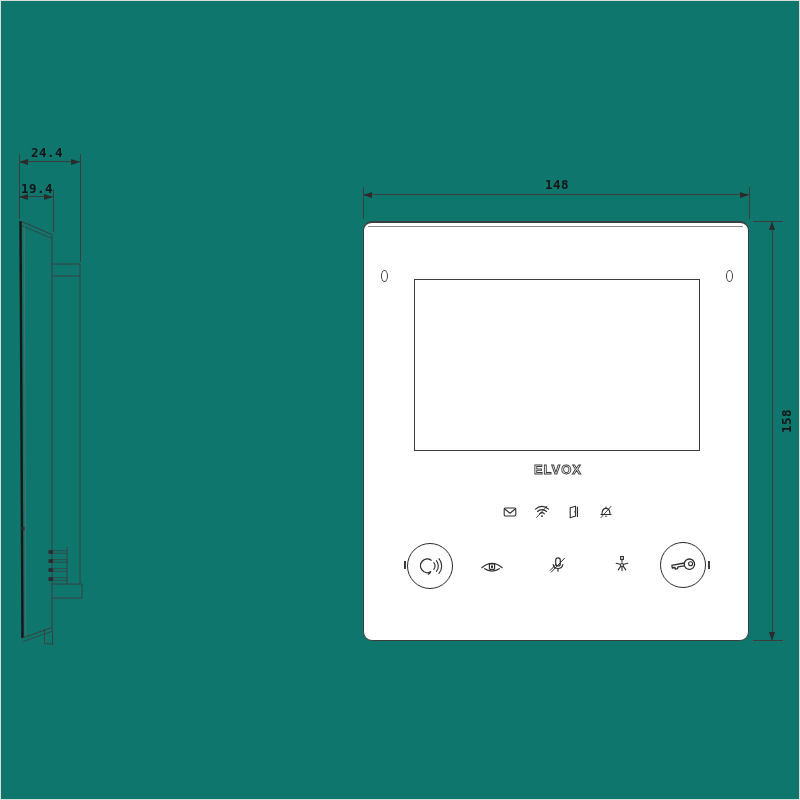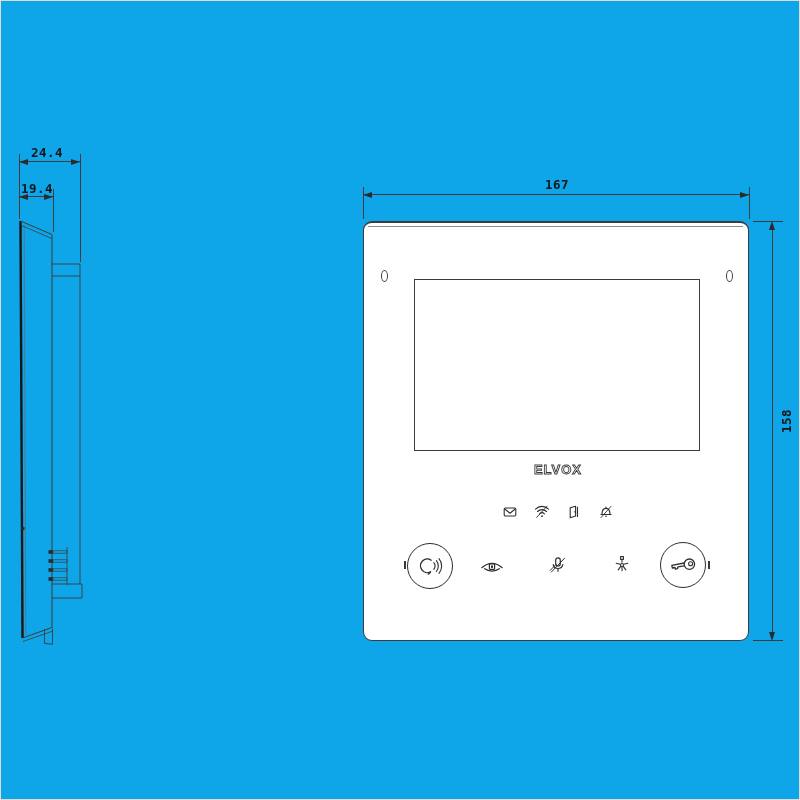--- a/index.html
+++ b/index.html
@@ -1,18 +1,18 @@
 <!DOCTYPE html>
 <html><head>
 <meta charset="utf-8">
 <style>
   * { margin:0; padding:0; box-sizing:border-box; }
   html,body { background:#fff; }
   .canvas {
-    position:relative; width:800px; height:800px; background:#0ea5e9;
+    position:relative; width:800px; height:800px; background:#0f766e;
     border:1px solid #dcdcdc; overflow:hidden;
     font-family:"DejaVu Sans Mono","Liberation Mono",monospace;
   }
   .hline { position:absolute; height:1px; background:#3c3c3c; }
   .vline { position:absolute; width:1px;  background:#3c3c3c; }
   .thin  { background:#8a8a8a; }
   .arr { position:absolute; width:0; height:0; }
   .arr.l { border-top:3px solid transparent; border-bottom:3px solid transparent; border-right:9px solid #2b2b2b; }
   .arr.r { border-top:3px solid transparent; border-bottom:3px solid transparent; border-left:9px solid #2b2b2b; }
   .arr.u { border-left:3px solid transparent; border-right:3px solid transparent; border-bottom:9px solid #2b2b2b; }
@@ -89,21 +89,21 @@
 
     <div class="dimtext" style="left:16px; top:181px; width:40px;">19.4</div>
     <div class="hline" style="left:18px; top:195px; width:34px;"></div>
     <div class="arr l" style="left:18px; top:192.5px;"></div>
     <div class="arr r" style="left:43px; top:192.5px;"></div>
     <div class="vline" style="left:52px; top:188px; height:43px;"></div>
   </div>
 
   <div>
 
-    <div class="dimtext" style="left:531px; top:177px; width:50px;">167</div>
+    <div class="dimtext" style="left:531px; top:177px; width:50px;">148</div>
     <div class="hline" style="left:362px; top:193px; width:386px;"></div>
     <div class="arr l" style="left:362px; top:190.5px;"></div>
     <div class="arr r" style="left:739px; top:190.5px;"></div>
     <div class="vline" style="left:362px; top:186px; height:32px;"></div>
     <div class="vline" style="left:748px; top:186px; height:32px;"></div>
 
     <div class="hline" style="left:752px; top:220px; width:30px;"></div>
     <div class="hline" style="left:752px; top:639px; width:30px;"></div>
     <div class="vline" style="left:771px; top:222px; height:416px;"></div>
     <div class="arr u" style="left:768px; top:220px;"></div>

